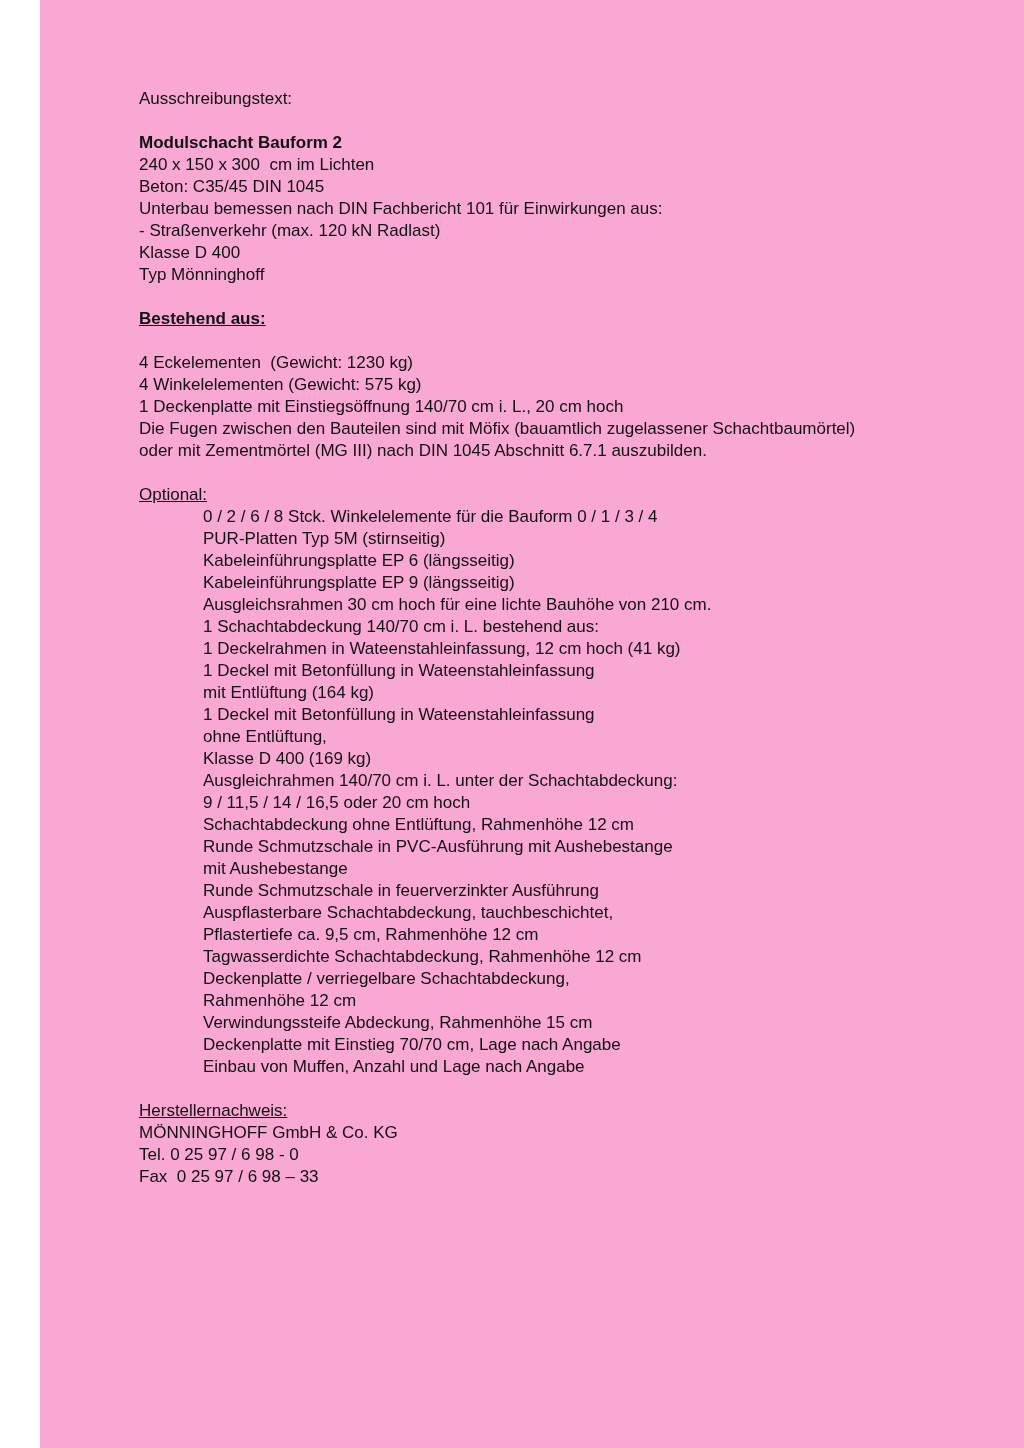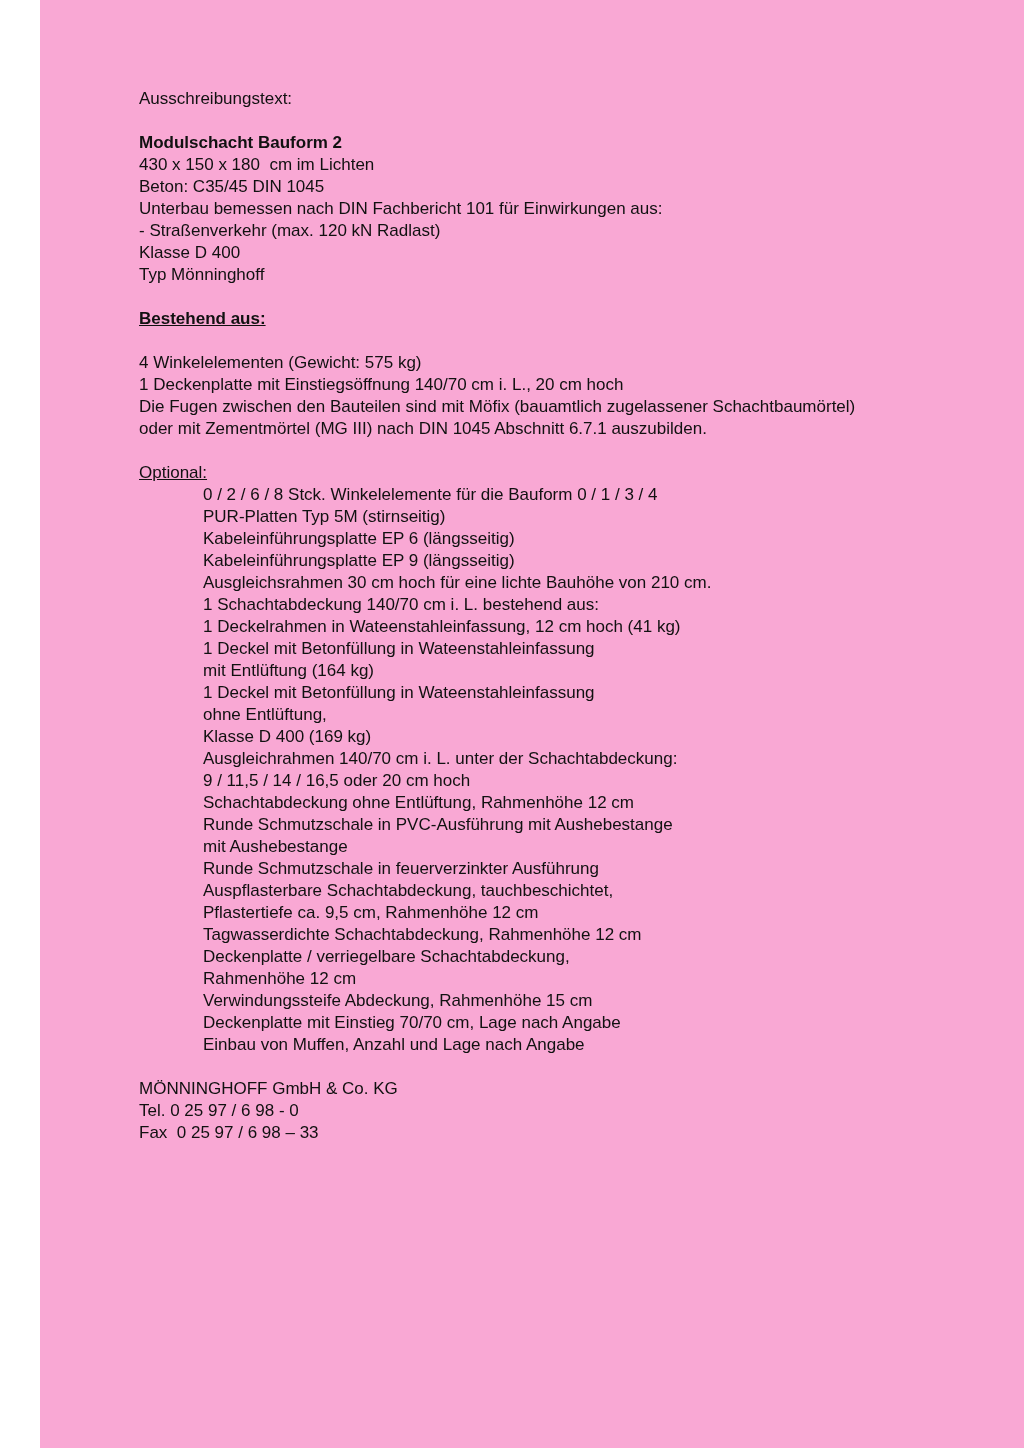--- a/index.html
+++ b/index.html
@@ -46,32 +46,33 @@
 
 <div class="page">
 
   <div class="block">
     <div class="line">Ausschreibungstext:</div>
   </div>
 
   <div class="block">
     <div class="line doc-title">Modulschacht Bauform 2</div>
     <div>
-        <div class="line">430 x 150 x 180  cm im Lichten</div>
+        <div class="line">240 x 150 x 300  cm im Lichten</div>
         <div class="line">Beton: C35/45 DIN 1045</div>
         <div class="line">Unterbau bemessen nach DIN Fachbericht 101 für Einwirkungen aus:</div>
         <div class="line">- Straßenverkehr (max. 120 kN Radlast)</div>
         <div class="line">Klasse D 400</div>
         <div class="line">Typ Mönninghoff</div>
       </div>
   </div>
 
   <div class="block">
     <div class="line section-heading heading-gap">Bestehend aus:</div>
     <div>
+        <div class="line">4 Eckelementen  (Gewicht: 1230 kg)</div>
         <div class="line">4 Winkelelementen (Gewicht: 575 kg)</div>
         <div class="line">1 Deckenplatte mit Einstiegsöffnung 140/70 cm i. L., 20 cm hoch</div>
         <div class="line">Die Fugen zwischen den Bauteilen sind mit Möfix (bauamtlich zugelassener Schachtbaumörtel)</div>
         <div class="line">oder mit Zementmörtel (MG III) nach DIN 1045 Abschnitt 6.7.1 auszubilden.</div>
       </div>
   </div>
 
   <div class="block">
     <div class="line section-heading">Optional:</div>
     <div class="indented">
@@ -98,20 +99,21 @@
         <div class="line">Tagwasserdichte Schachtabdeckung, Rahmenhöhe 12 cm</div>
         <div class="line">Deckenplatte / verriegelbare Schachtabdeckung,</div>
         <div class="line">Rahmenhöhe 12 cm</div>
         <div class="line">Verwindungssteife Abdeckung, Rahmenhöhe 15 cm</div>
         <div class="line">Deckenplatte mit Einstieg 70/70 cm, Lage nach Angabe</div>
         <div class="line">Einbau von Muffen, Anzahl und Lage nach Angabe</div>
       </div>
   </div>
 
   <div class="block">
+    <div class="line section-heading">Herstellernachweis:</div>
     <div>
         <div class="line">MÖNNINGHOFF GmbH &amp; Co. KG</div>
         <div class="line">Tel. 0 25 97 / 6 98 - 0</div>
         <div class="line">Fax  0 25 97 / 6 98 – 33</div>
       </div>
   </div>
 
 </div>
 
 </body></html>

